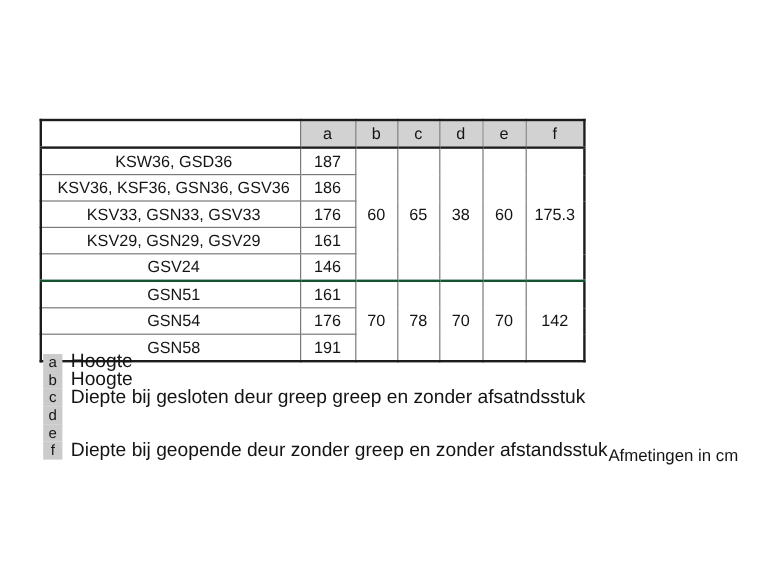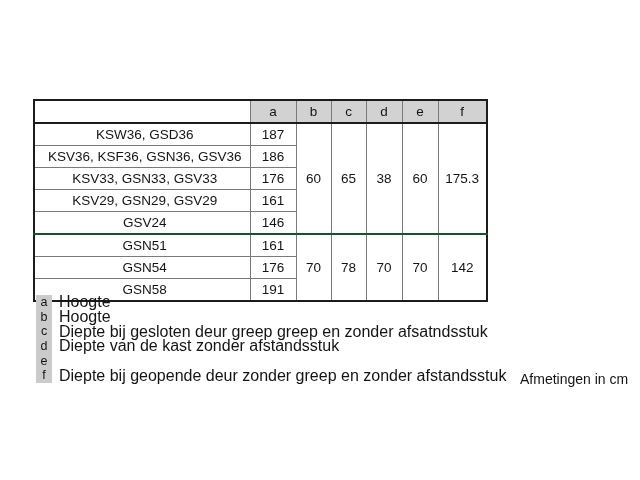--- a/index.html
+++ b/index.html
@@ -69,21 +69,21 @@
     font-size: 12.5px;
   }
   .legend-label {
     margin-left: 7px;
     font-size: 16px;
     white-space: nowrap;
   }
   
   .units-note {
     position: absolute;
-    left: 520px;
+    left: 507px;
     top: 371px;
     font-size: 14px;
     white-space: nowrap;
   }
 </style>
 </head>
 <body>
 
 <div class="page">
 
@@ -162,21 +162,20 @@
     <div class="legend-row">
       <span class="legend-key">b</span>
       <span class="legend-label">Hoogte</span>
     </div>
     <div class="legend-row">
       <span class="legend-key">c</span>
       <span class="legend-label">Diepte bij gesloten deur greep greep en zonder afsatndsstuk</span>
     </div>
     <div class="legend-row">
       <span class="legend-key">d</span>
-      <span class="legend-label">Diepte van de kast zonder afstandsstuk</span>
     </div>
     <div class="legend-row">
       <span class="legend-key">e</span>
     </div>
     <div class="legend-row">
       <span class="legend-key">f</span>
       <span class="legend-label">Diepte bij geopende deur zonder greep en zonder afstandsstuk</span>
     </div>
   </div>
 

